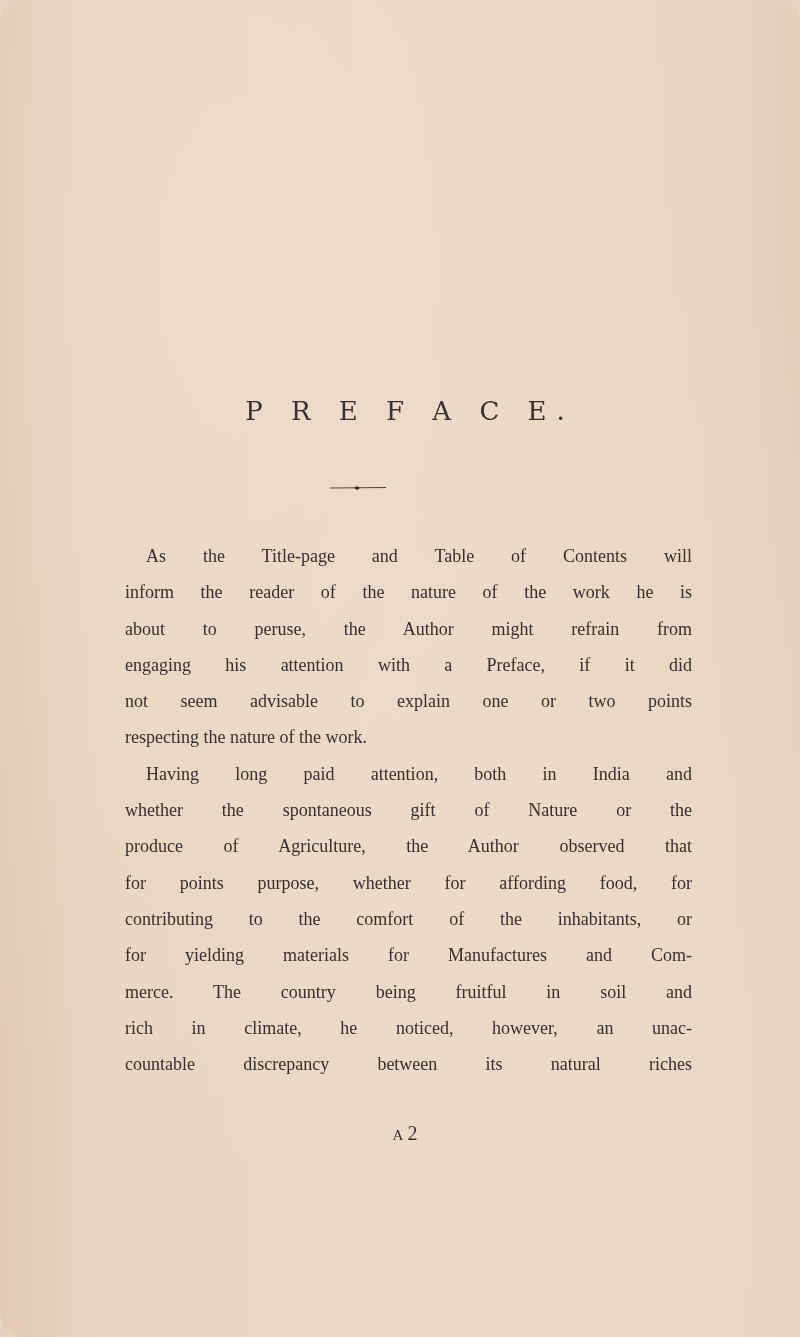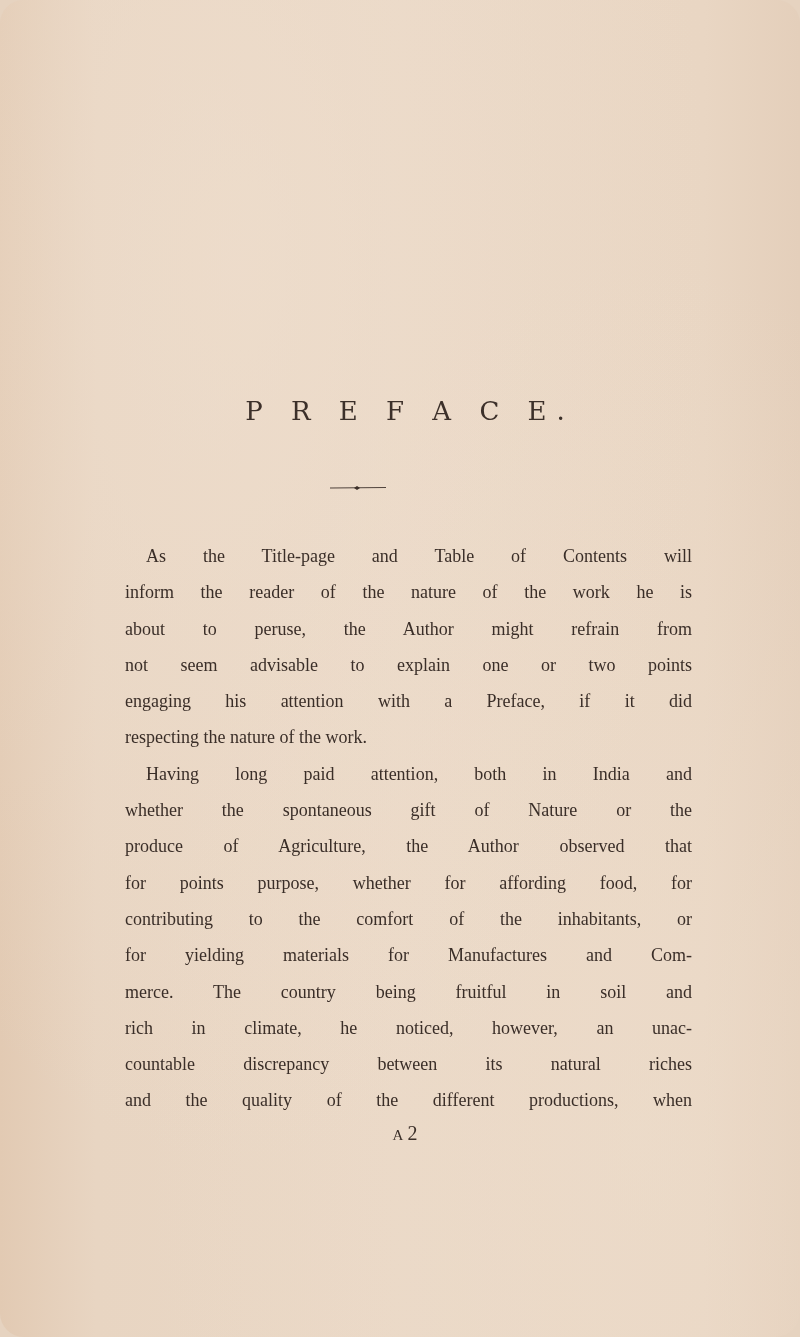--- a/index.html
+++ b/index.html
@@ -99,35 +99,34 @@
   <svg class="ornament" viewBox="0 0 56 8">
     <line x1="0" y1="4" x2="56" y2="3.5" stroke="#3c302a" stroke-width="0.9"></line>
     <polygon points="24,4 27,2 30,4 27,6" fill="#3c302a"></polygon>
   </svg>
 
   <div class="text-block">
     <p class="para">
       <span class="line first">As the Title-page and Table of Contents will</span>
       <span class="line">inform the reader of the nature of the work he is</span>
       <span class="line">about to peruse, the Author might refrain from</span>
+      <span class="line">engaging his attention with a Preface, if it did</span>
       <span class="line">not seem advisable to explain one or two points</span>
-      <span class="line">engaging his attention with a Preface, if it did</span>
       <span class="line last">respecting the nature of the work.</span>
     </p>
     <p class="para">
       <span class="line first">Having long paid attention, both in India and</span>
       <span class="line">whether the spontaneous gift of Nature or the</span>
       <span class="line">produce of Agriculture, the Author observed that</span>
       <span class="line">for points purpose, whether for affording food, for</span>
       <span class="line">contributing to the comfort of the inhabitants, or</span>
       <span class="line">for yielding materials for Manufactures and Com-</span>
       <span class="line">merce. The country being fruitful in soil and</span>
       <span class="line">rich in climate, he noticed, however, an unac-</span>
       <span class="line">countable discrepancy between its natural riches</span>
-      <span class="line">and the quality of the different productions, when</span>
     </p>
   </div>
 
   <div class="signature">
     <span class="small">A</span><span>2</span>
   </div>
 
 </div>
 
 </body></html>

